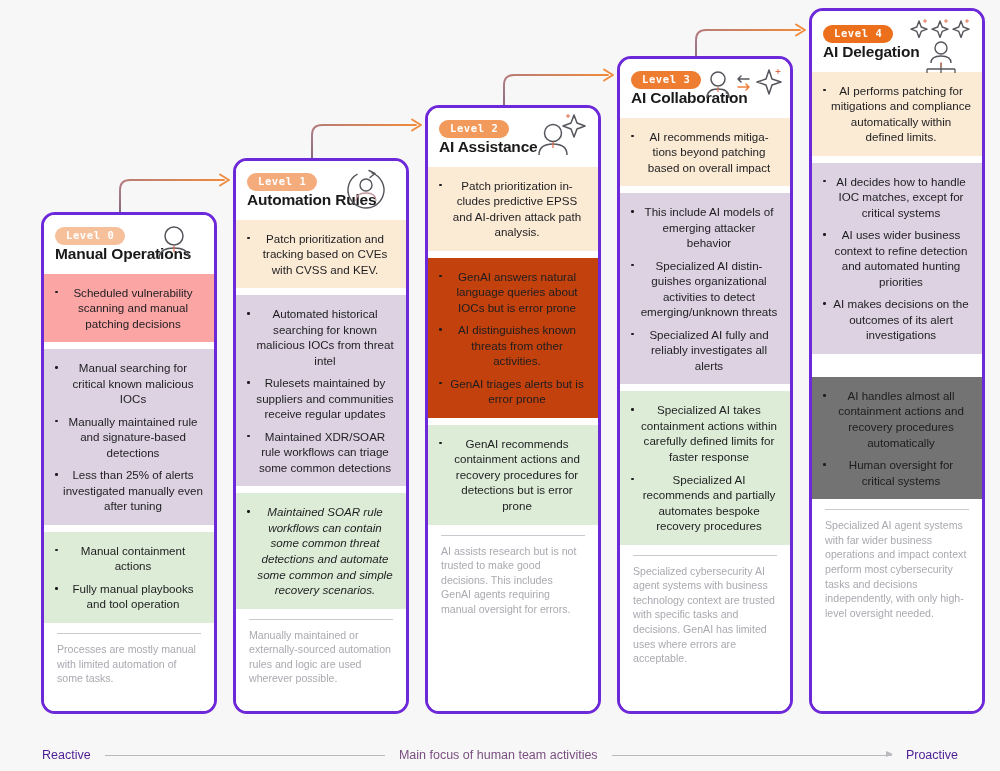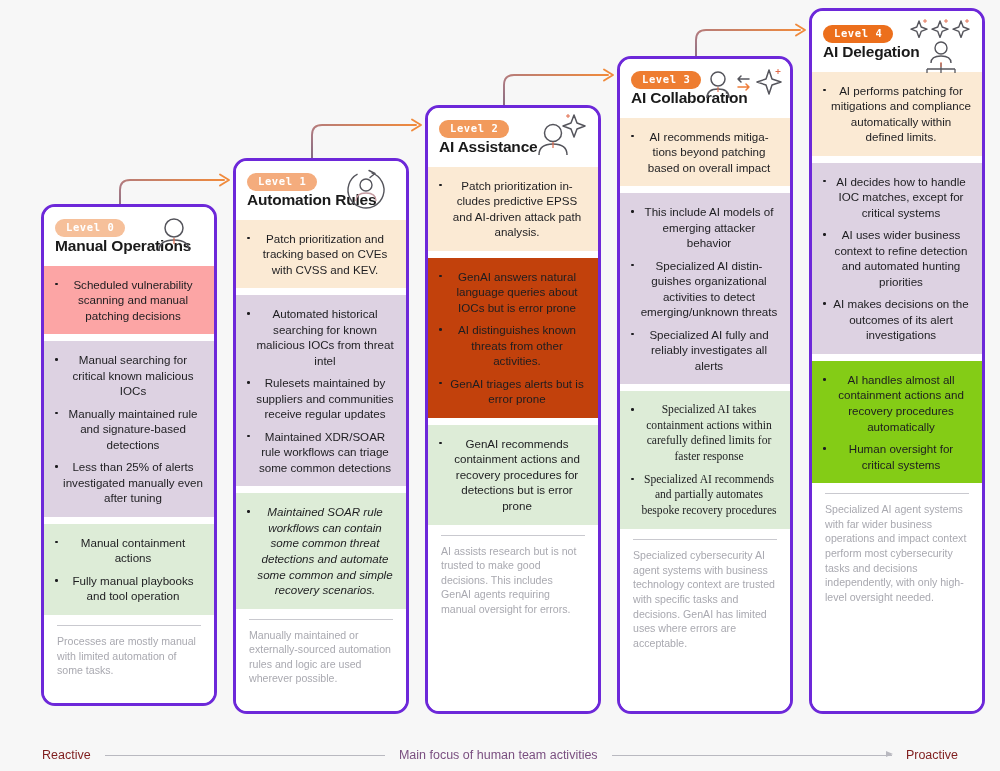--- a/index.html
+++ b/index.html
@@ -116,21 +116,21 @@
     left: 0; right: 0;
     top: 740px;
     height: 30px;
     display: flex;
     align-items: center;
     padding: 0 42px;
     gap: 14px;
   }
   .axis-label {
     font-size: 12.5px;
-    color: #7f1d1d;
+    color: #4c1d95;
     white-space: nowrap;
   }
   .axis-mid {
     font-size: 12.5px;
     color: #7a4f80;
     white-space: nowrap;
   }
   .axis-line {
     flex: 1 1 auto;
     height: 1px;
@@ -181,21 +181,21 @@
     </svg>
   </div>
 
   <div class="connector" style="left:692px; top:18px; width:124px; height:58px;">
     <svg width="124" height="58" viewBox="0 0 124 58">
       <path d="M4,56 L4,22 Q4,12 14,12 L108,12" fill="none" stroke="url(#gA)" stroke-width="1.9" stroke-linecap="round"></path>
       <path d="M104,6.5 L113,12 L104,17.5" fill="none" stroke="#f08a3c" stroke-width="1.9" stroke-linecap="round" stroke-linejoin="round"></path>
     </svg>
   </div>
 
-  <div class="card" style="left:41px; top:204px; height:502px;">
+  <div class="card" style="left:41px; top:212px; height:502px;">
     <div class="card-head">
       <span class="badge" style="background:#f6c09a;">Level 0</span>
       <span class="icon-wrap">
         <svg width="62" height="50" viewBox="0 0 62 50">
           <circle cx="31" cy="17" r="9" fill="none" stroke="#55555c" stroke-width="1.5"></circle>
           <path d="M16,40 Q16,29 31,29 Q46,29 46,40" fill="none" stroke="#55555c" stroke-width="1.5"></path>
           <path d="M31,27 L31,33" stroke="#e06a4a" stroke-width="1.2"></path>
         </svg>
       </span>
     </div>
@@ -330,21 +330,21 @@
     </div>
     <div class="gap"></div>
     <div class="band det" style="background: rgb(221, 210, 226);">
       <ul class="items">
         <li>This include AI models of emerging attacker behavior</li>
         <li>Specialized AI distin-guishes organizational activities to detect emerging/unknown threats</li>
         <li>Specialized AI fully and reliably investigates all alerts</li>
       </ul>
     </div>
     <div class="gap"></div>
-    <div class="band resp" style="background: rgb(221, 236, 215); font-family: Liberation Serif, serif;">
+    <div class="band resp" style="background: rgb(221, 236, 215);">
       <ul class="items">
         <li>Specialized AI takes containment actions within carefully defined limits for faster response</li>
         <li>Specialized AI recommends and partially automates bespoke recovery procedures</li>
       </ul>
     </div>
     <div class="summary-zone">
       <div class="summary-rule"></div>
       <div class="summary-text">Specialized cybersecurity AI agent systems with business technology context are trusted with specific tasks and decisions. GenAI has limited uses where errors are acceptable.</div>
     </div>
   </div>
@@ -380,21 +380,21 @@
     </div>
     <div class="gap"></div>
     <div class="band det" style="background: rgb(221, 210, 226);">
       <ul class="items">
         <li>AI decides how to handle IOC matches, except for critical systems</li>
         <li>AI uses wider business context to refine detection and automated hunting priorities</li>
         <li>AI makes decisions on the outcomes of its alert investigations</li>
       </ul>
     </div>
     <div class="gap"></div>
-    <div class="band resp" style="background: #84cc16;">
+    <div class="band resp" style="background: #737373; margin-top: 16px;">
       <ul class="items">
         <li>AI handles almost all containment actions and recovery procedures automatically</li>
         <li>Human oversight for critical systems</li>
       </ul>
     </div>
     <div class="summary-zone">
       <div class="summary-rule"></div>
       <div class="summary-text">Specialized AI agent systems with far wider business operations and impact context perform most cybersecurity tasks and decisions independently, with only high-level oversight needed.</div>
     </div>
   </div>

